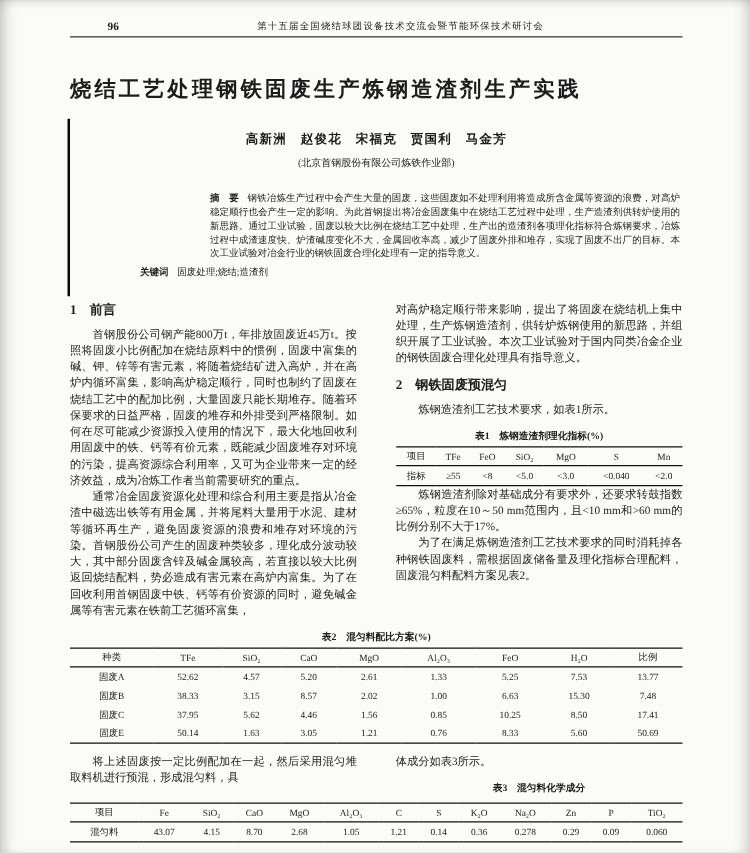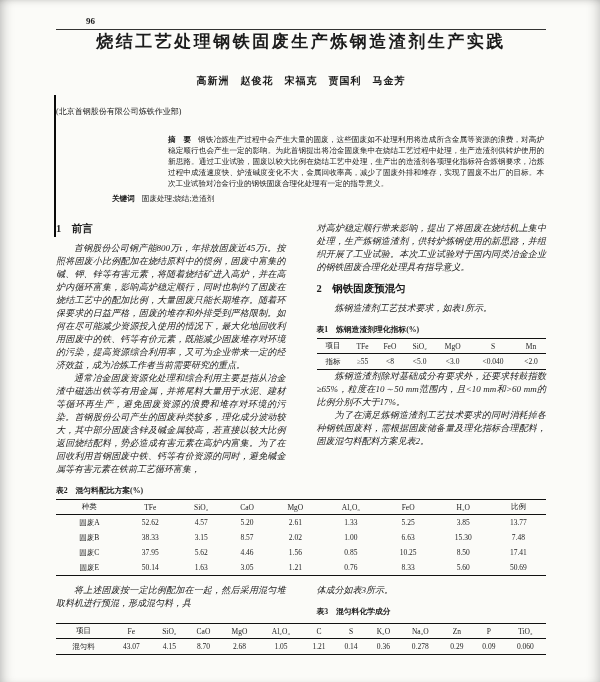--- a/index.html
+++ b/index.html
@@ -12,51 +12,52 @@
                 inset -10px 0 14px -10px rgba(0,0,0,.28),
                 inset 0 8px 10px -9px rgba(0,0,0,.18);
   }
   .content { padding:16px 54px 0 56px; }
   .scan-line { position:absolute; left:54px; top:95px; width:2px; height:142px; background:#0a0a0a; }
 
   .running-head { display:flex; align-items:flex-end; padding-bottom:3px; border-bottom:1px solid #333; }
   .page-num { font-size:9px; margin-left:30px; font-weight:bold; }
   .conf { flex:1; text-align:center; font-size:7.5px; letter-spacing:1px; color:#222; }
 
-  .title { text-align:center; font-size:17px; font-weight:bold; letter-spacing:2.5px; }
+  .title { margin-top:30px; font-size:17px; font-weight:bold; letter-spacing:2.5px; }
   .authors { margin-top:21px; text-align:center; font-size:10px; font-weight:bold; letter-spacing:1px; }
-  .affiliation { margin-top:18px; text-align:left; font-size:8px; }
+  .affiliation { margin-top:7px; text-align:center; font-size:8px; }
 
   .abstract { margin-top:17px; padding:0 2px 0 112px; font-size:7.6px; line-height:11px; text-align:justify; }
   .abstract .label, .keywords .label { font-weight:bold; margin-right:7px;font-family:Liberation Serif, serif; }
   .keywords { margin-top:5px; padding-left:56px; font-size:7.6px; }
 
   .two-col { display:flex; gap:31px; margin-top:18px; }
   .col { flex:1; min-width:0; }
-  .p { font-size:9px; line-height:13px; text-align:justify;font-style:italic; }
+  .p { font-size:9px; line-height:13px; text-align:justify; }
   .indent { text-indent:18px; }
   .sec-heading { font-size:10.5px; font-weight:bold; margin:8px 0 6px; }
   .col > .sec-heading:first-child { margin-top:0; }
 
-  .tcap { text-align:left; font-weight:bold; font-size:7.8px; margin:9px 0 3px; }
+  .tcap { text-align:center; font-weight:bold; font-size:7.8px; margin:9px 0 3px; }
   .sci-table { width:100%; border-collapse:collapse; border-top:1.3px solid #111; border-bottom:1.3px solid #111; font-size:7.5px; }
   .sci-table th { font-weight:normal; border-bottom:0.8px solid #111; padding:2px 0; text-align:center; white-space:nowrap; }
   .sci-table td { padding:2.5px 0; text-align:center; white-space:nowrap; }
   .bottom-cols { margin-top:8px; }
   .t3 { margin-top:3px; }
 </style>
 </head>
 <body>
 
 <div class="page">
   <div class="scan-line"></div>
   <div class="content">
 
     <div class="running-head">
       <span class="page-num">96</span>
+      <span class="conf">第十五届全国烧结球团设备技术交流会暨节能环保技术研讨会</span>
     </div>
 
     <h1 class="title">烧结工艺处理钢铁固废生产炼钢造渣剂生产实践</h1>
     <div class="authors">高新洲　赵俊花　宋福克　贾国利　马金芳</div>
     <div class="affiliation">(北京首钢股份有限公司炼铁作业部)</div>
 
     <p class="abstract"><span class="label">摘　要</span><span>钢铁冶炼生产过程中会产生大量的固废，这些固废如不处理利用将造成所含金属等资源的浪费，对高炉稳定顺行也会产生一定的影响。为此首钢提出将冶金固废集中在烧结工艺过程中处理，生产造渣剂供转炉使用的新思路。通过工业试验，固废以较大比例在烧结工艺中处理，生产出的造渣剂各项理化指标符合炼钢要求，冶炼过程中成渣速度快、炉渣碱度变化不大，金属回收率高，减少了固废外排和堆存，实现了固废不出厂的目标。本次工业试验对冶金行业的钢铁固废合理化处理有一定的指导意义。</span></p>
 
     <p class="keywords"><span class="label">关键词</span><span>固废处理;烧结;造渣剂</span></p>
 
@@ -119,21 +120,21 @@
       </thead>
       <tbody>
         <tr>
           <td>固废A</td>
           <td>52.62</td>
           <td>4.57</td>
           <td>5.20</td>
           <td>2.61</td>
           <td>1.33</td>
           <td>5.25</td>
-          <td>3.85</td>
+          <td>7.53</td>
           <td>13.77</td>
         </tr>
         <tr>
           <td>固废B</td>
           <td>38.33</td>
           <td>3.15</td>
           <td>8.57</td>
           <td>2.02</td>
           <td>1.00</td>
           <td>6.63</td>

